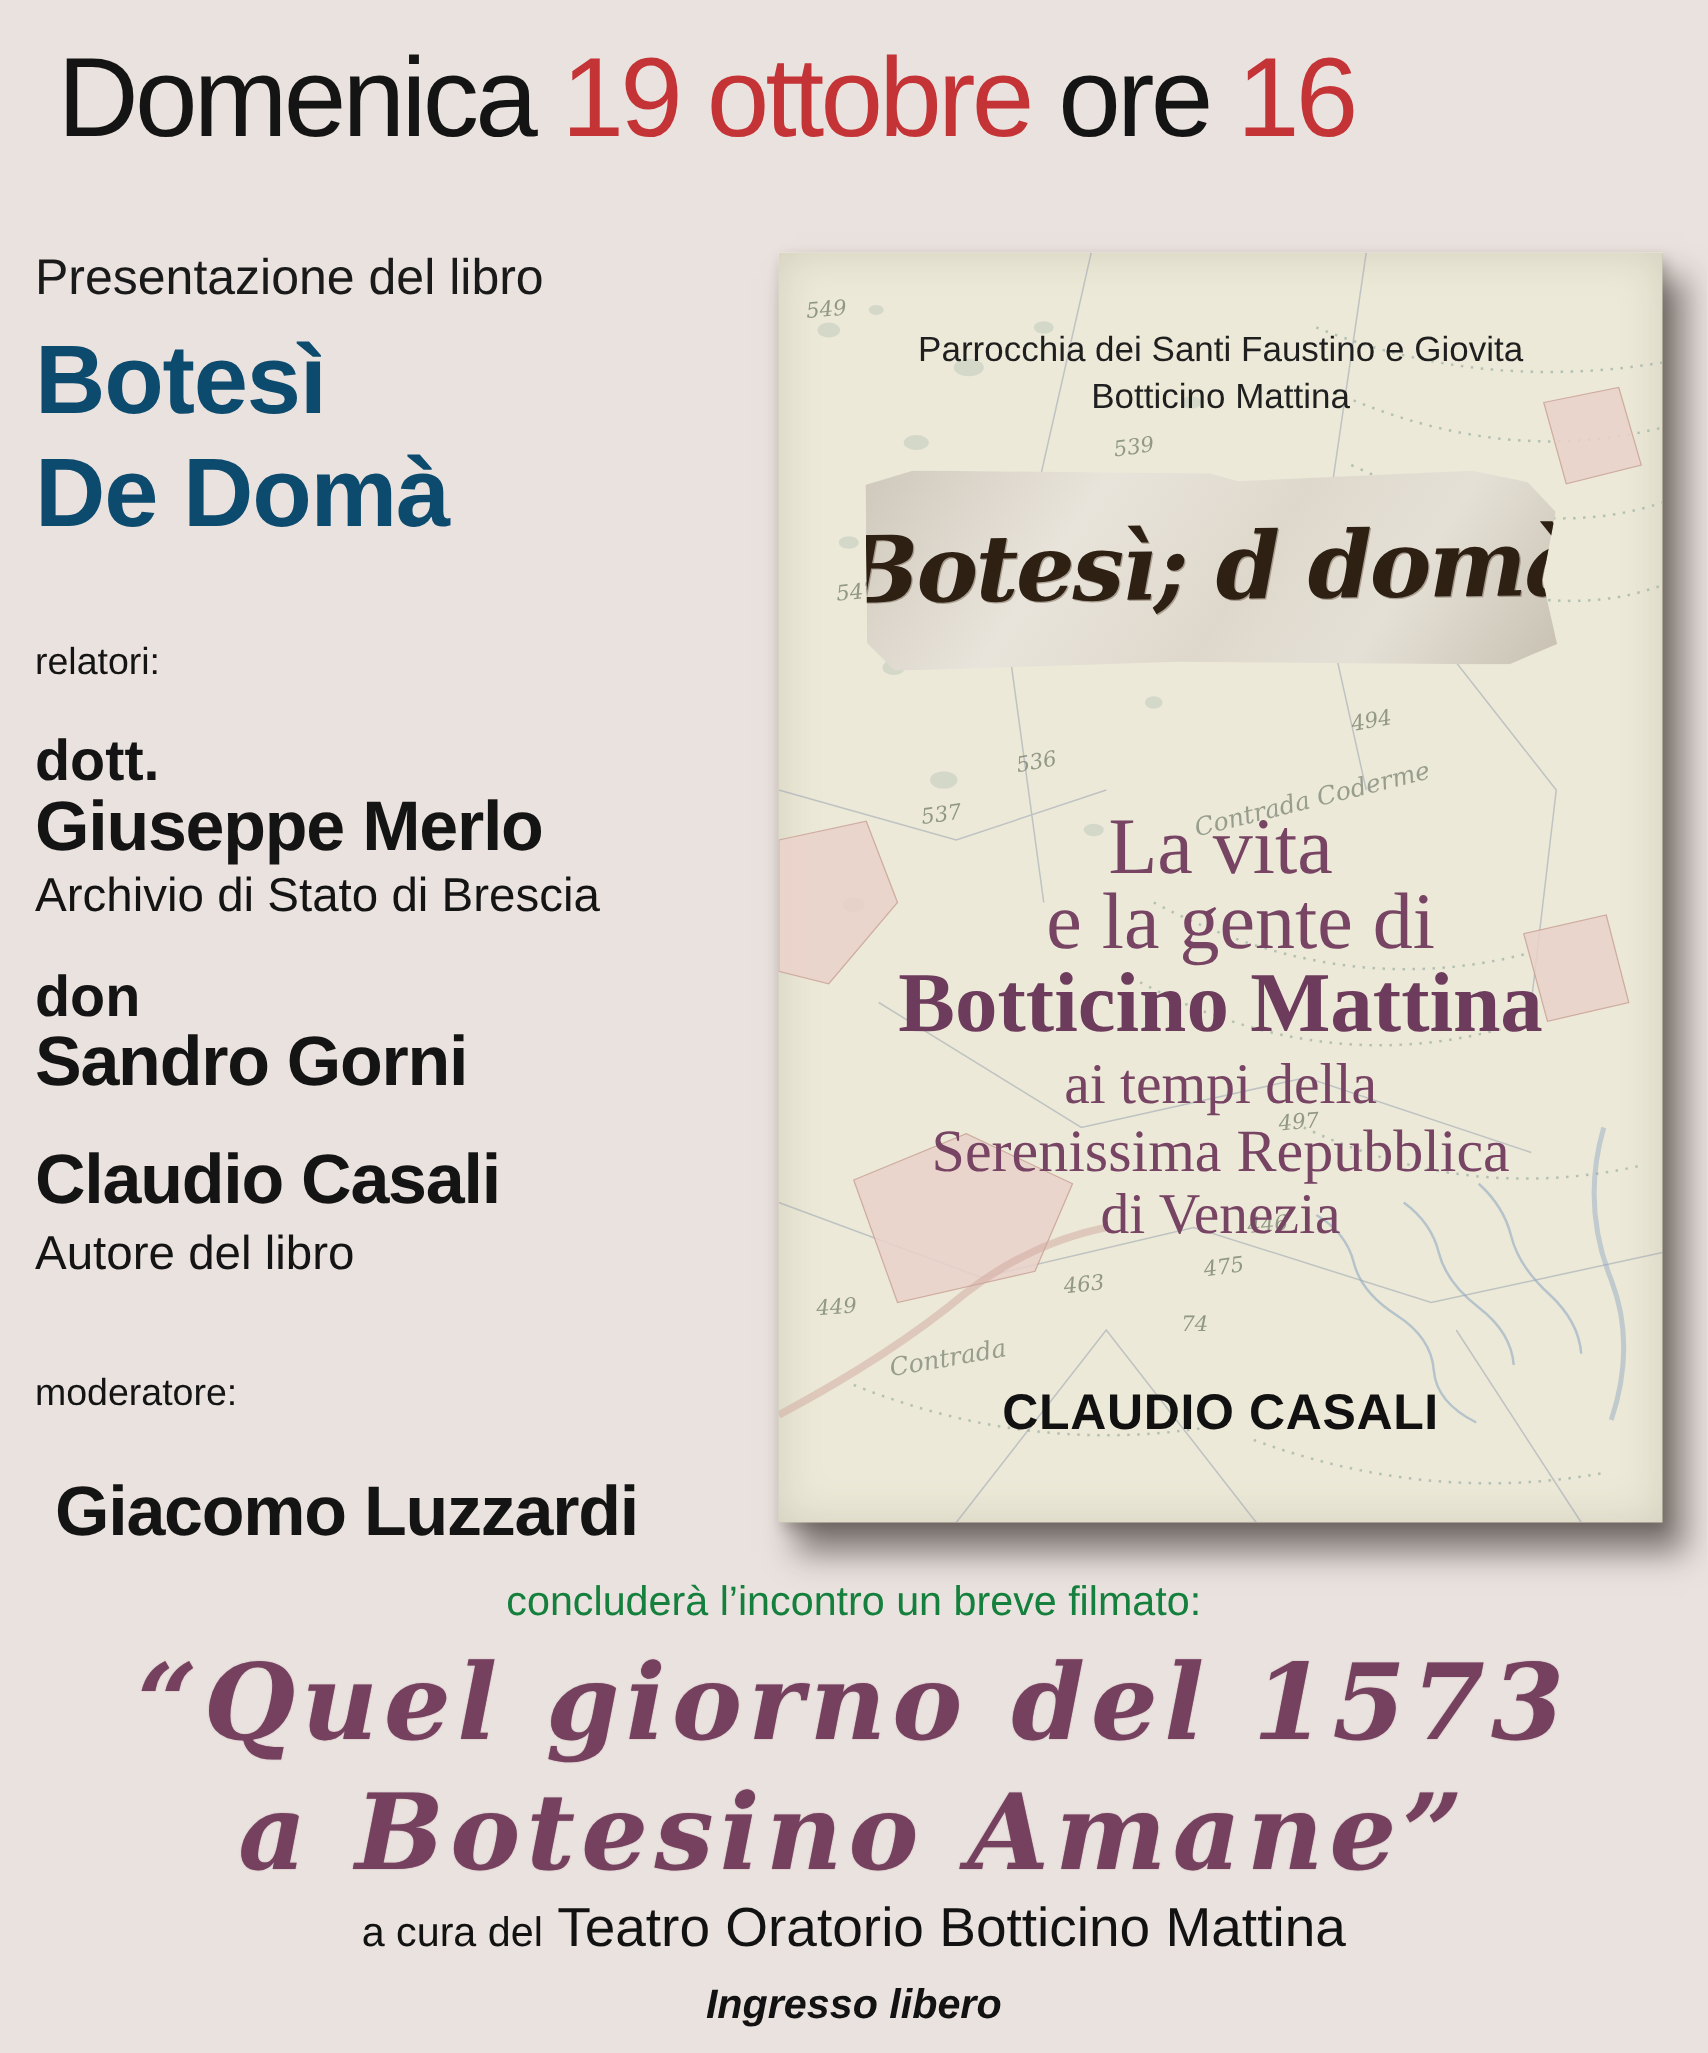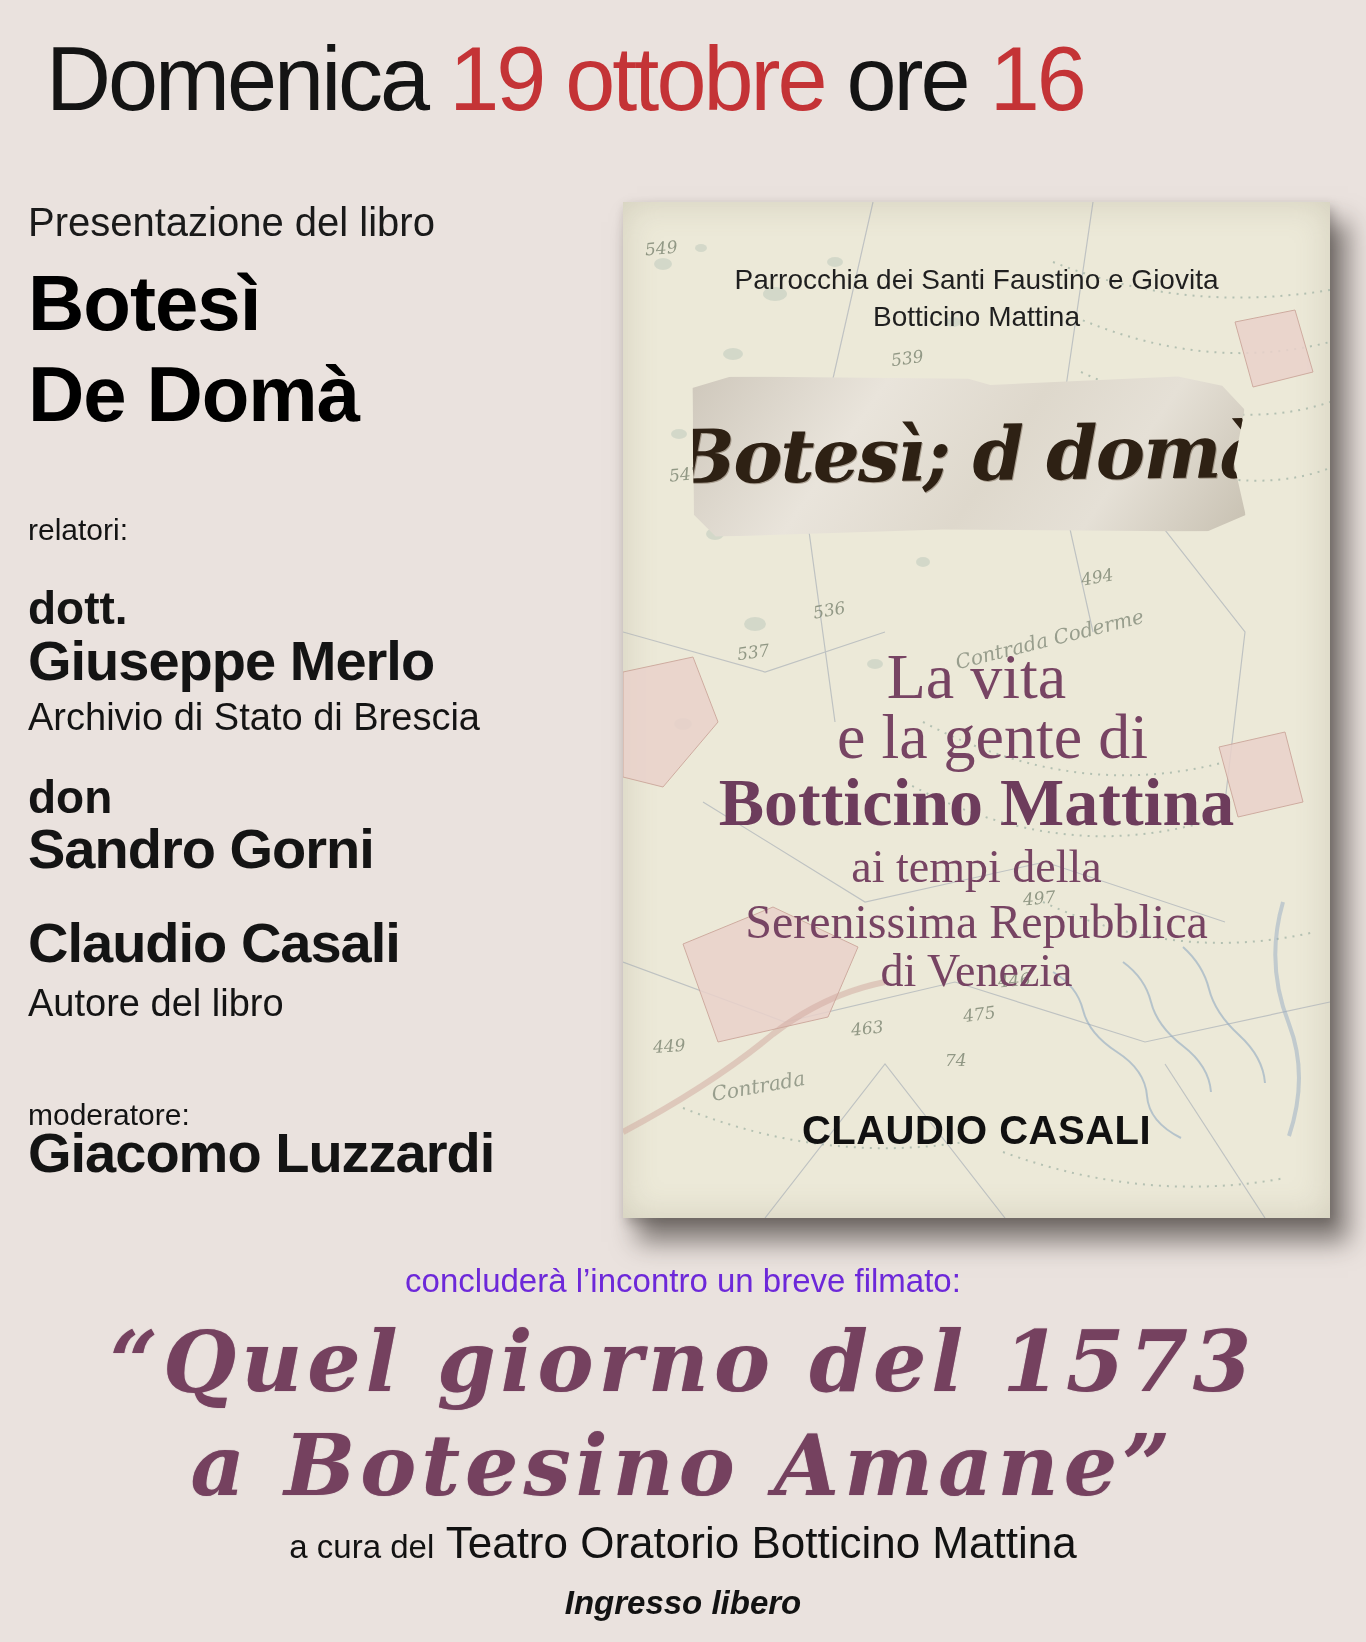--- a/index.html
+++ b/index.html
@@ -18,30 +18,30 @@
   .header{
     left:46px;top:28px;width:1300px;
     font-size:90px;font-weight:normal;letter-spacing:-3px;
     color:#141414;white-space:nowrap;
   }
   .header .red{color:#c43336;}
 
   
   .leftcol{left:28px;}
   .presentazione{top:200px;font-size:40px;color:#1a1a1a;}
-  .book-title{top:258px;font-size:78px;font-weight:bold;line-height:1.17;color:#000000;letter-spacing:-1px;}
+  .book-title{top:258px;font-size:78px;font-weight:bold;line-height:1.17;color:#0c4a6e;letter-spacing:-1px;}
   .relatori{top:513px;font-size:30px;}
   .spk-title{font-size:46px;font-weight:bold;text-align:center;}
   .spk-name{font-size:56px;font-weight:bold;letter-spacing:-1px;}
   .spk-affil{font-size:38px;}
   .s0t{top:581px;} .s0n{top:628px;} .s0a{top:696px;}
   .s1t{top:770px;} .s1n{top:816px;}
   .s2n{top:910px;} .s2a{top:982px;}
   .mod-label{top:1098px;font-size:30px;}
-  .mod-name{top:1120px;font-size:56px;font-weight:bold;letter-spacing:-1px;}
+  .mod-name{top:1176px;font-size:56px;font-weight:bold;letter-spacing:-1px;margin-left:16px;}
 
   
   .cover{
     left:623px;top:202px;width:707px;height:1016px;
     background:#ece9d8;
     box-shadow:16px 22px 24px 2px rgba(42,36,32,.55), 3px 5px 10px rgba(42,36,32,.25), inset 0 0 34px rgba(125,115,90,.22);
   }
   .cover svg.map{position:absolute;left:0;top:0;width:100%;height:100%;}
   .cover .ctext{position:absolute;left:0;width:100%;text-align:center;}
   .parish{top:60px;font-size:28px;line-height:1.32;color:#1f1f1f;}
@@ -68,21 +68,21 @@
   .t6{top:742px;font-size:46px;}
   .author{top:906px;font-size:40px;font-weight:bold;letter-spacing:.5px;color:#111;}
   .ml{
     position:absolute;font-family:"DejaVu Serif",serif;font-style:italic;
     font-size:17px;color:#828a77;opacity:.85;white-space:nowrap;
   }
   .ml.big{font-size:20px;color:#8a9180;}
 
   
   .fcenter{left:0;width:1366px;text-align:center;}
-  .concludera{top:1262px;font-size:33px;color:#6d28d9;}
+  .concludera{top:1262px;font-size:33px;color:#15803d;}
   .film-title{
     font-family:"DejaVu Serif",serif;font-style:italic;font-weight:bold;
     font-size:84px;color:#75415f;letter-spacing:5px;
     text-shadow:0 0 1px rgba(117,65,95,.55);
   }
   .film1{top:1312px;}
   .film2{top:1416px;}
   .credits{top:1518px;font-size:44px;color:#121212;}
   .credits .small{font-size:33px;}
   .admission{top:1584px;font-size:33px;font-weight:bold;font-style:italic;color:#121212;}

